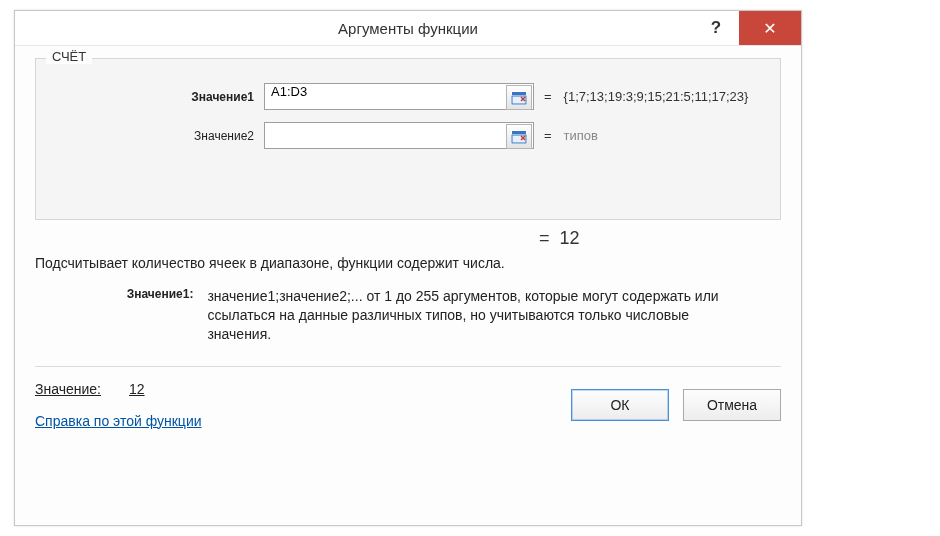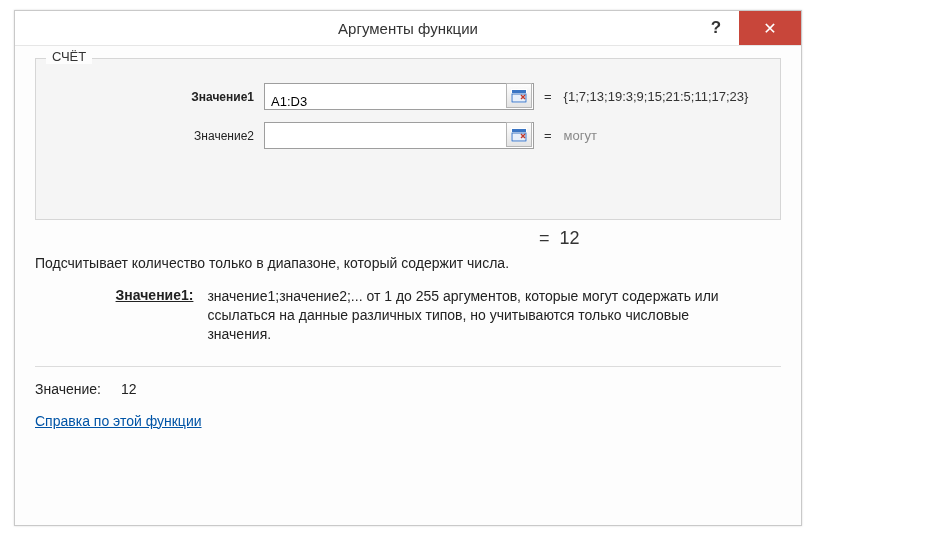--- a/index.html
+++ b/index.html
@@ -105,21 +105,21 @@
   .arg-label {
     width: 200px;
     text-align: right;
     font-size: 12px;
   }
   .arg-label.req {
     font-weight: bold;
   }
   .arg-input {
     display: flex;
-    align-items: flex-end;
+    align-items: flex-start;
     border: 1px solid #9e9e9e;
     background: #fff;
     height: 25px;
     width: 268px;
   }
   .arg-input input {
     border: none;
     outline: none;
     flex: 1 1 auto;
     font-size: 13px;
@@ -164,22 +164,21 @@
   .arg-help {
     display: flex;
     gap: 14px;
     margin-top: 16px;
     padding-right: 40px;
   }
   .arg-help-label {
     width: 316px;
     text-align: right;
     font-weight: bold;
-    font-size: 14px;
-    text-decoration: underline;
+    font-size: 12px;
   }
   .arg-help-text {
     flex: 1 1 auto;
     font-size: 14px;
     line-height: 1.35;
   }
 
   .hr {
     border-top: 1px solid #dcdcdc;
     margin: 22px 0 14px 0;
@@ -191,21 +190,22 @@
   }
   .footer-left {
     flex: 1 1 auto;
     display: flex;
     flex-direction: column;
     gap: 16px;
   }
   .result-line {
     font-size: 14px;
     display: flex;
-    gap: 20px;
+    gap: 28px;
+    text-decoration: underline;
   }
   .help-link {
     color: #0054a6;
     text-decoration: underline;
     cursor: pointer;
     font-size: 14px;
   }
   .footer-buttons {
     display: flex;
     gap: 14px;
@@ -275,43 +275,47 @@
               <svg width="16" height="14" viewBox="0 0 16 14">
                 <rect x="0" y="0" width="16" height="14" fill="#fff" stroke="none"></rect>
                 <rect x="1" y="1" width="14" height="3" fill="#3a75c4"></rect>
                 <rect x="1" y="5" width="14" height="8" fill="#e8f0fb" stroke="#3a75c4"></rect>
                 <path d="M10 6 L14 10 M14 6 L10 10" stroke="#c0392b" stroke-width="1.4"></path>
               </svg>
             </div>
           </div>
           <div class="arg-result placeholder">
             <span class="eq">=</span>
-            <span>могут</span>
+            <span>типов</span>
           </div>
         </div>
       </div>
 
       <div class="middle-result">
         <span>=</span>&nbsp;&nbsp;<span>12</span>
       </div>
 
-      <div class="desc">Подсчитывает количество только в диапазоне, который содержит числа.</div>
+      <div class="desc">Подсчитывает количество ячеек в диапазоне, функции содержит числа.</div>
 
       <div class="arg-help">
         <div class="arg-help-label">Значение1:</div>
         <div class="arg-help-text">значение1;значение2;... от 1 до 255 аргументов, которые могут содержать или ссылаться на данные различных типов, но учитываются только числовые значения.</div>
       </div>
 
       <div class="hr"></div>
 
       <div class="footer">
         <div class="footer-left">
           <div class="result-line">
             <span>Значение:</span>
             <span>12</span>
           </div>
           <a class="help-link">Справка по этой функции</a>
         </div>
+        <div class="footer-buttons">
+          <div class="btn primary">ОК</div>
+          <div class="btn">Отмена</div>
+        </div>
       </div>
 
     </div>
   </div>
 </div>
 
 </body></html>

